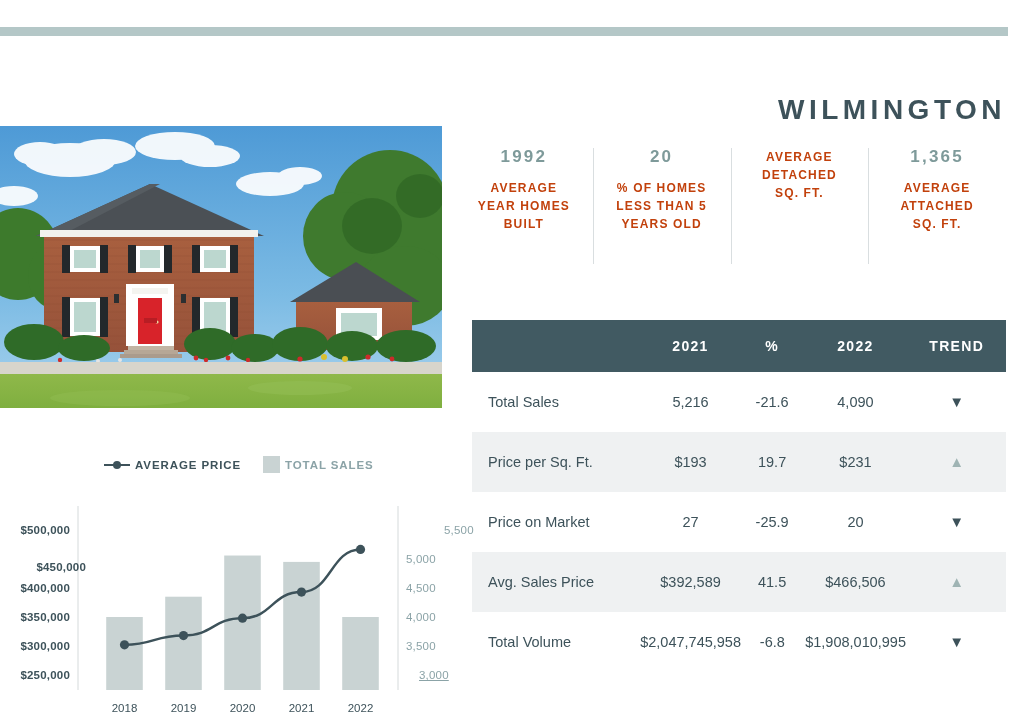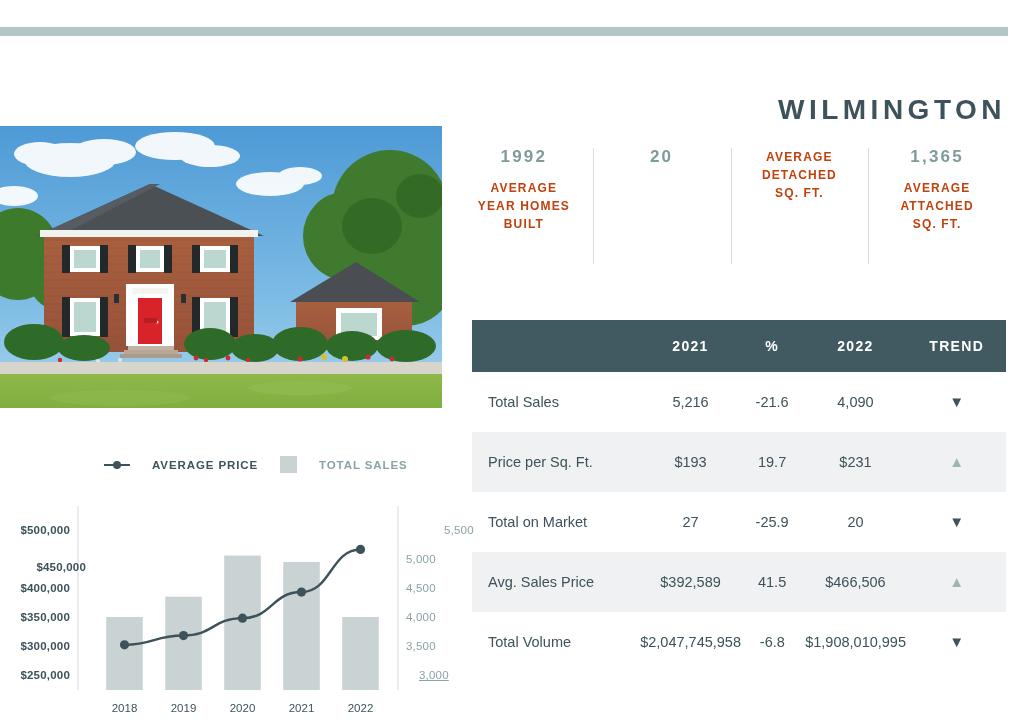--- a/index.html
+++ b/index.html
@@ -145,21 +145,21 @@
     position: absolute;
     left: 104px;
     top: 16px;
     display: flex;
     align-items: center;
     gap: 22px;
     font-size: 11.5px;
     font-weight: bold;
     letter-spacing: 0.9px;
   }
-  .legend-item { display: flex; align-items: center; gap: 22px; }
+  .legend-item { display: flex; align-items: center; gap: 5px; }
   .legend-line {
     position: relative;
     width: 26px;
     height: 10px;
   }
   .legend-line::before {
     content: "";
     position: absolute;
     left: 0; top: 4px;
     width: 26px; height: 2.5px;
@@ -365,20 +365,23 @@
 
 <div class="stats">
   <div class="stat">
     <div class="stat-value">1992</div>
     <div class="stat-label">AVERAGE
 YEAR HOMES
 BUILT</div>
   </div>
   <div class="stat">
     <div class="stat-value">20</div>
+    <div class="stat-label">% OF HOMES
+LESS THAN 5
+YEARS OLD</div>
   </div>
   <div class="stat">
     <div class="stat-label">AVERAGE
 DETACHED
 SQ. FT.</div>
   </div>
   <div class="stat">
     <div class="stat-value">1,365</div>
     <div class="stat-label">AVERAGE
 ATTACHED
@@ -406,21 +409,21 @@
 
   <div class="trow alt">
     <div class="c-label">Price per Sq. Ft.</div>
     <div class="c-2021">$193</div>
     <div class="c-pct">19.7</div>
     <div class="c-2022">$231</div>
     <div class="c-trend"><span class="arrow up">▲</span></div>
   </div>
 
   <div class="trow">
-    <div class="c-label">Total on Market</div>
+    <div class="c-label">Price on Market</div>
     <div class="c-2021">27</div>
     <div class="c-pct">-25.9</div>
     <div class="c-2022">20</div>
     <div class="c-trend"><span class="arrow down">▼</span></div>
   </div>
 
   <div class="trow alt">
     <div class="c-label">Avg. Sales Price</div>
     <div class="c-2021">$392,589</div>
     <div class="c-pct">41.5</div>

